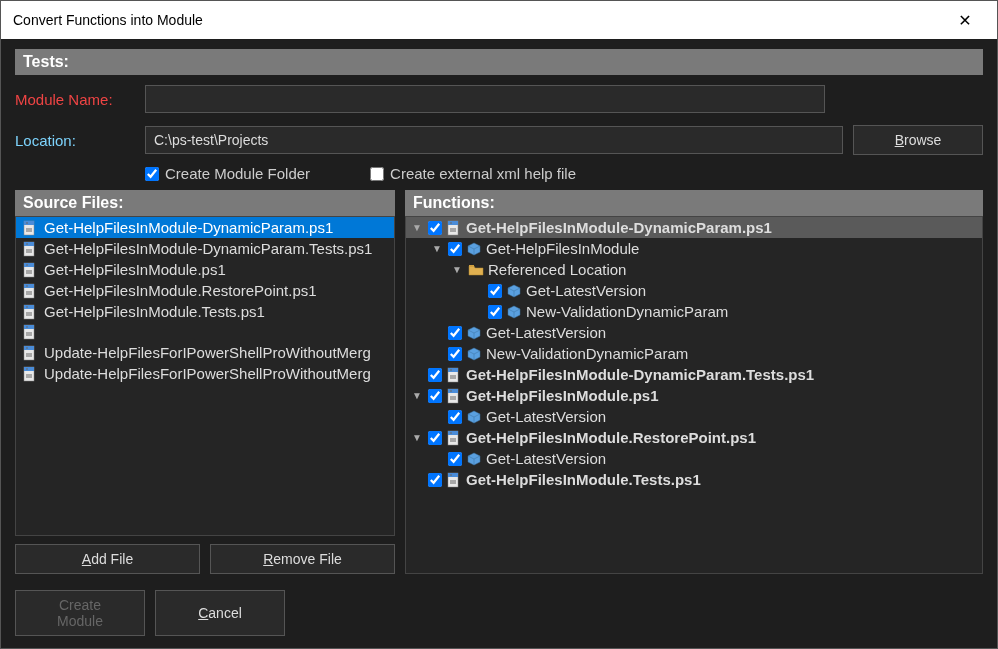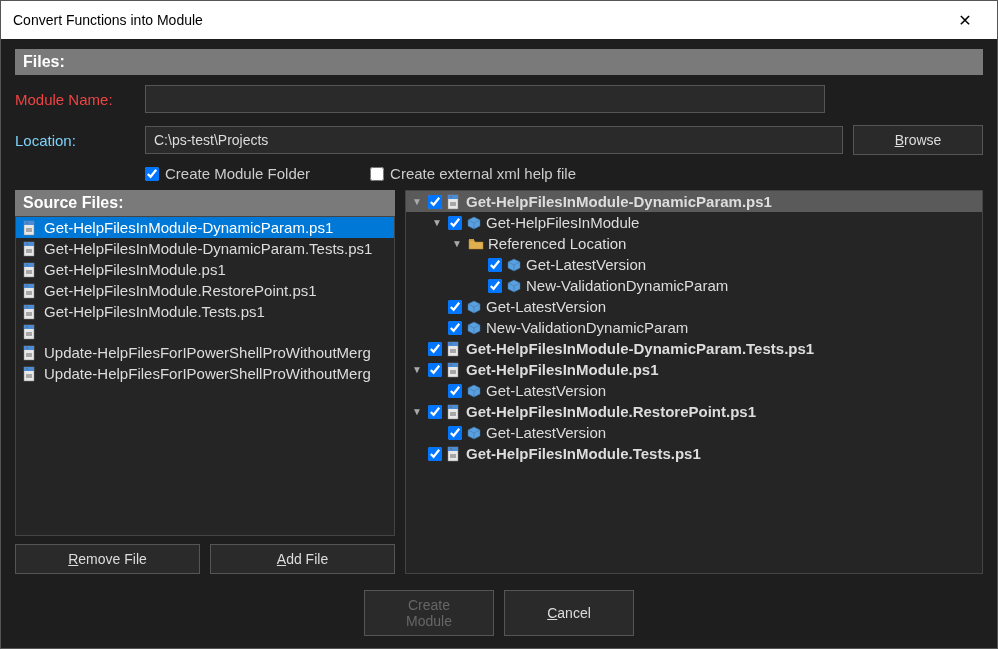--- a/index.html
+++ b/index.html
@@ -32,38 +32,38 @@
 .file-btns .btn { flex: 1; }
 .tree { flex: 1; background: #252525; border: 1px solid #444; overflow-y: scroll; position: relative; }
 .tree-row { display: flex; align-items: center; gap: 4px; padding: 2px 4px; color: #ddd; font-size: 15px; white-space: nowrap; }
 .tree-row.selected { background: #5a5a5a; }
 .tree-row.bold { font-weight: bold; }
 .expander { width: 14px; text-align: center; color: #aaa; font-size: 10px; cursor: pointer; user-select: none; }
 .expander.empty { visibility: hidden; }
 .tree-check { width: 14px; height: 14px; }
 .icon { width: 16px; height: 16px; display: inline-flex; align-items: center; justify-content: center; flex-shrink: 0; }
 .icon svg { width: 16px; height: 16px; }
-.bottom-btns { display: flex; justify-content: center; gap: 10px; padding: 8px 14px 12px 14px; }
+.bottom-btns { display: flex; justify-content: flex-start; gap: 10px; padding: 8px 14px 12px 14px; }
 .bottom-btns .btn { width: 130px; }
 .u { text-decoration: underline; }
 ::-webkit-scrollbar { width: 16px; background: #2a2a2a; }
 ::-webkit-scrollbar-thumb { background: #555; }
 ::-webkit-scrollbar-button { background: #3a3a3a; height: 16px; }
 </style>
 </head>
 <body>
 
 <div class="window">
   <div class="titlebar">
     <div class="title">Convert Functions into Module</div>
     <div class="close">✕</div>
   </div>
 
   <div class="content">
-    <div class="section-header">Files:</div>
+    <div class="section-header">Tests:</div>
 
     <div class="form-row">
       <div class="form-label required">Module Name:</div>
       <input class="form-input wide" type="text" value="" style="">
     </div>
 
     <div class="form-row">
       <div class="form-label">Location:</div>
       <input class="form-input" type="text" value="C:\ps-test\Projects" style="">
       <button class="btn browse"><span class="u">B</span><span>rowse</span></button>
@@ -158,26 +158,27 @@
                 <svg viewBox="0 0 16 16">
                   <rect x="2" y="1" width="10" height="14" fill="#e8e8e8" stroke="#888" stroke-width="0.5"></rect>
                   <rect x="2" y="1" width="10" height="4" fill="#4a8cd8"></rect>
                   <path d="M4 3 L6 3 M4 9 L10 9 M4 11 L10 11" stroke="#666" stroke-width="1"></path>
                 </svg>
               </span>
               <span>Update-HelpFilesForIPowerShellProWithoutMerg</span>
             </div>
           </div>
         <div class="file-btns">
+          <button class="btn"><span class="u">A</span>dd File</button>
           <button class="btn"><span class="u">R</span>emove File</button>
-          <button class="btn"><span class="u">A</span>dd File</button>
         </div>
       </div>
 
       <div class="col right">
+        <div class="section-header">Functions:</div>
         <div class="tree" id="tree">
             <div class="tree-row bold selected" style="padding-left: 4px;">
               <span class="expander">▼</span>
               <input type="checkbox" class="tree-check" checked="" style="">
               <span class="icon">
                 <svg viewBox="0 0 16 16">
                   <rect x="2" y="1" width="10" height="14" fill="#e8e8e8" stroke="#888" stroke-width="0.5"></rect>
                   <rect x="2" y="1" width="10" height="4" fill="#4a8cd8"></rect>
                   <path d="M4 3 L6 3 M4 9 L10 9 M4 11 L10 11" stroke="#666" stroke-width="1"></path>
                 </svg>

